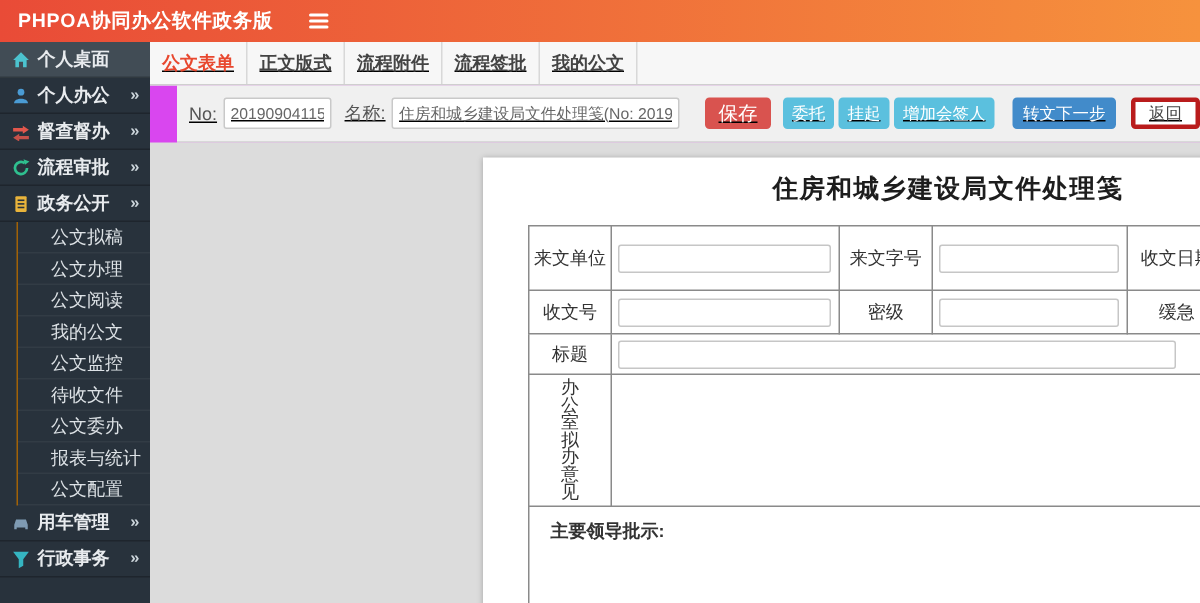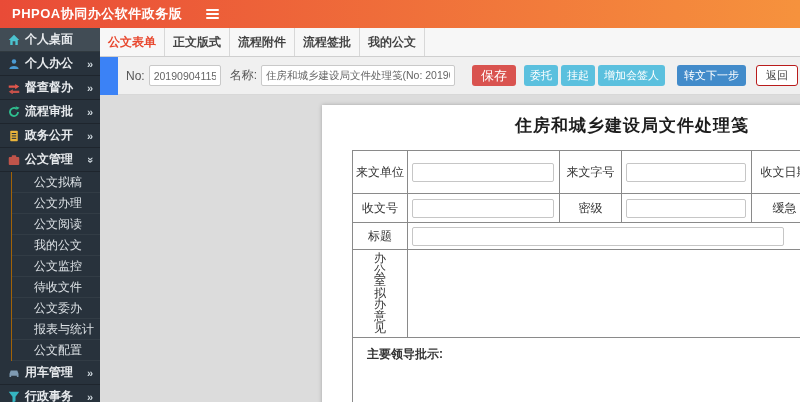--- a/index.html
+++ b/index.html
@@ -34,21 +34,21 @@
   .subitem { height:21px; line-height:21px; padding-left:22px; font-size:12px;
     color:#dde2e6; border-bottom:1px solid rgba(255,255,255,.05); cursor:pointer;
     white-space:nowrap; }
 
   
   .c-home{color:#4cc3cf}.c-user{color:#4a9bd4}.c-shuffle{color:#e2574c}
   .c-cycle{color:#2fbf8f}.c-doc{color:#e9b43b}.c-brief{color:#c0544a}
   .c-car{color:#7f9bb3}.c-filter{color:#35b5c1}
 
   
-  .content { flex:1; display:flex; flex-direction:column; background:#3b82f6; min-width:0; }
+  .content { flex:1; display:flex; flex-direction:column; background:#d946ef; min-width:0;text-decoration:underline; }
 
   .tabbar { height:29px; background:#f7f7f7; border-bottom:1px solid #cfcfcf;
     display:flex; flex:none; }
   .tab { width:65px; line-height:28px; text-align:center; font-size:12px;
     font-weight:bold; color:#444; border-right:1px solid #d8d8d8; cursor:pointer;
     white-space:nowrap; }
   .tab.active { color:#e8482f; }
 
   .toolbar { height:38px; background:#f0f0f0; border-bottom:1px solid #d8d8d8;
     display:flex; align-items:center; padding-left:8px; flex:none;margin-left:18px; }
@@ -58,21 +58,21 @@
     font-family:"Liberation Sans",sans-serif; }
   #no-input { width:72px; }
   #name-input { width:194px; margin-right:17px; }
   .nm { margin-left:9px; }
   .btn { height:21px; border:none; border-radius:3px; color:#fff; font-size:11px;
     padding:0 6px; cursor:pointer; white-space:nowrap;
     font-family:"Liberation Sans",sans-serif; }
   .btn-save { background:#d9534f; font-size:13px; padding:0 9px; margin-right:8px; }
   .btn-info { background:#5bc0de; margin-right:3px; }
   .btn-primary { background:#428bca; margin-left:9px; padding:0 7px; }
-  .btn-default { background:#fff; color:#444; border:1px solid #b91c1c;
+  .btn-default { background:#fff; color:#444; border:3px solid #b91c1c;
     margin-left:10px; padding:0 9px; }
 
   .workspace { flex:1; position:relative; overflow:hidden; background:#dcdcdc; }
   .page { position:absolute; left:222px; top:10px; width:620px; height:640px;
     background:#fff; box-shadow:0 0 4px rgba(0,0,0,.25); }
   .page-title { margin-top:9px; text-align:center; font-size:17px;
     font-weight:bold; color:#1d1d1d; letter-spacing:1px; }
 
   table.doc { border-collapse:collapse; table-layout:fixed; width:576px;
     margin:13px 0 0 30px; }
@@ -157,30 +157,20 @@
               <rect x="5" y="4" width="6" height="1.4"></rect>
               <rect x="5" y="7.2" width="6" height="1.4"></rect>
               <rect x="5" y="10.4" width="6" height="1.4"></rect>
             </g>
           </svg>
         </span>
       <span class="slabel">政务公开</span>
       <span class="arrow">»</span>
     </div>
 
-    <div class="sitem">
-      <span class="sicon c-brief">
-        <svg viewBox="0 0 16 16" fill="currentColor">
-            <rect x="5" y="1.5" width="6" height="4" rx="1"></rect>
-            <rect x="1" y="4" width="14" height="10.5" rx="1.2"></rect>
-          </svg>
-        </span>
-      <span class="slabel">公文管理</span>
-      <span class="arrow down">»</span>
-    </div>
 
     <div class="subnav">
       <div class="subitem">公文拟稿</div>
       <div class="subitem">公文办理</div>
       <div class="subitem">公文阅读</div>
       <div class="subitem">我的公文</div>
       <div class="subitem">公文监控</div>
       <div class="subitem">待收文件</div>
       <div class="subitem">公文委办</div>
       <div class="subitem">报表与统计</div>

